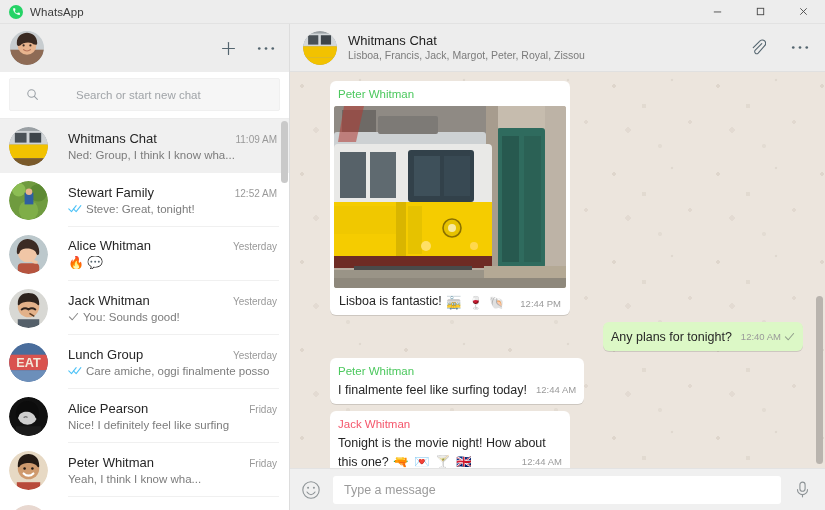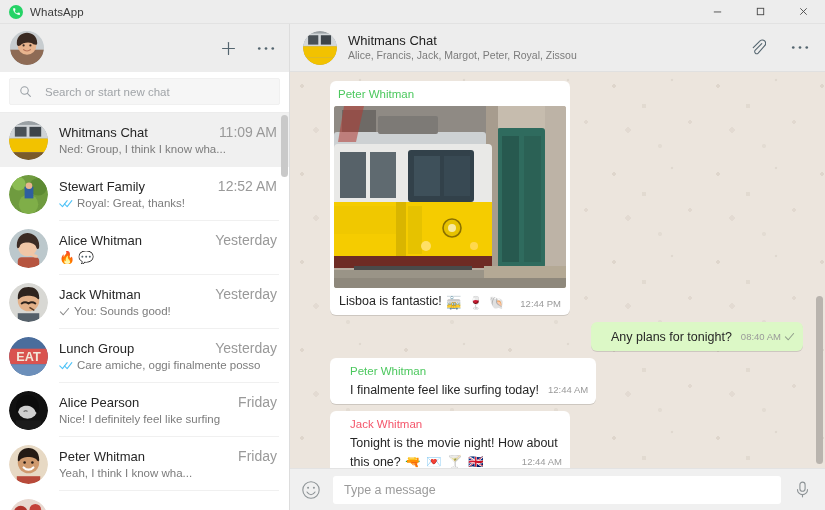--- a/index.html
+++ b/index.html
@@ -66,60 +66,61 @@
     color: #54656f;
   }
   .ico-btn { display: flex; align-items: center; justify-content: center; cursor: pointer; }
   .ico-btn svg { display: block; }
 
   .search-wrap {
     background: #fff; padding: 6px 9px 7px 9px;
     border-bottom: 1px solid #ececec;
   }
   .search-box {
-    height: 27px; background: #f6f6f6; border-radius: 2px;
-    display: flex; align-items: center; padding: 0 9px;
+    height: 33px; background: #f6f6f6; border-radius: 2px;
+    display: flex; align-items: center; padding: 0 16px;
     border: 1px solid #f0f0f0;
+    gap: 24px;
   }
   .search-box .s-ico { color: #9aa0a6; display: flex; margin-right: 13px; }
   .search-input {
     border: none; outline: none; background: transparent;
     font-family: "Liberation Sans", sans-serif;
     font-size: 11.5px; color: #4a4a4a; width: 100%;
   }
   .search-input::placeholder { color: #a0a4a8; }
 
   .chat-list {
     flex: 1; overflow: hidden; position: relative; background: #fff;
   }
   .chat-item {
     height: 54px; display: flex; align-items: center;
     padding: 0 10px 0 9px; cursor: pointer;
     position: relative; background: #fff;
   }
   .chat-item.active { background: #f0f0f0; }
   .chat-item .ci-avatar {
     width: 39px; height: 39px; border-radius: 50%;
-    overflow: hidden; flex-shrink: 0; margin-right: 11px;
+    overflow: hidden; flex-shrink: 0; margin-right: 20px;
   }
   .ci-avatar svg { width: 100%; height: 100%; display: block; }
   .ci-body {
     flex: 1; min-width: 0; height: 54px;
     display: flex; flex-direction: column; justify-content: center;
     border-bottom: 1px solid #f0f0f0;
     padding-right: 2px;
   }
   .chat-item:last-child .ci-body { border-bottom: none; }
   .ci-row1 { display: flex; align-items: baseline; }
   .ci-name {
     font-size: 13px; color: #262626; white-space: nowrap;
     overflow: hidden; text-overflow: ellipsis;
   }
   .ci-time {
-    margin-left: auto; font-size: 14px; color: #999; padding-left: 6px;
+    margin-left: auto; font-size: 10px; color: #999; padding-left: 6px;
     white-space: nowrap; flex-shrink: 0; text-align: right;
   }
   .ci-row2 { display: flex; align-items: center; margin-top: 3px; }
   .ci-tick { display: flex; margin-right: 4px; flex-shrink: 0; }
   .ci-msg {
     font-size: 11.5px; color: #7c7c7c; white-space: nowrap;
     overflow: hidden; text-overflow: ellipsis;
   }
   .ci-emoji { font-size: 13px; line-height: 1; }
 
@@ -180,21 +181,21 @@
 
   .row { display: flex; }
   .row.out { justify-content: flex-end; }
 
   .bubble {
     position: relative; background: #fff;
     border-radius: 6px; box-shadow: 0 1px 0.5px rgba(0,0,0,.13);
     max-width: 62%;
   }
   .bubble.out { background: #dcf8c6; }
-  .bubble.text { padding: 5px 8px 5px 20px; }
+  .bubble.text { padding: 5px 8px 5px 8px; }
 
   .sender { font-size: 11.5px; font-weight: normal; line-height: 1.45; }
   .sender.peter { color: #4cc85e; }
   .sender.jack  { color: #f4566b; }
 
   .bubble.photo { padding: 4px 4px 0 4px; width: 240px; max-width: 70%; }
   .bubble.photo .sender { padding: 1px 4px 3px 4px; }
   .photo-img {
     width: 232px; height: 182px; border-radius: 3px; overflow: hidden;
     display: block; background: #cbbfae;
@@ -381,21 +382,21 @@
               <span class="ci-name">Stewart Family</span>
               <span class="ci-time">12:52 AM</span>
             </div>
             <div class="ci-row2">
               <span class="ci-tick">
                 <svg width="14" height="9" viewBox="0 0 18 11" fill="none" stroke="#4fc3f7" stroke-width="1.4" stroke-linecap="round" stroke-linejoin="round">
                     <polyline points="1,6 4.5,9.5 10.5,1.8"></polyline>
                     <polyline points="7,6 10.5,9.5 16.5,1.8"></polyline>
                   </svg>
               </span>
-              <span class="ci-msg">Royal: Great, thanks!</span>
+              <span class="ci-msg">Steve: Great, tonight!</span>
             </div>
           </div>
         </div>
 
         <div class="chat-item">
           <div class="ci-avatar">
             <svg viewBox="0 0 40 40">
               <defs>
                   <clipPath id="c3">
                     <circle cx="20" cy="20" r="20"></circle>
@@ -595,21 +596,21 @@
               <rect y="3" width="40" height="15" fill="#d3d7da"></rect>
               <rect x="6" y="5" width="12" height="11" fill="#4a5157"></rect>
               <rect x="21" y="5" width="12" height="11" fill="#3d444a"></rect>
               <rect y="18" width="40" height="13" fill="#f2c200"></rect>
               <rect y="31" width="40" height="9" fill="#f2c200"></rect>
             </g>
           </svg>
         </div>
         <div class="ch-text">
           <div class="ch-title">Whitmans Chat</div>
-          <div class="ch-sub">Alice, Francis, Jack, Margot, Peter, Royal, Zissou</div>
+          <div class="ch-sub">Lisboa, Francis, Jack, Margot, Peter, Royal, Zissou</div>
         </div>
         <div class="ch-actions">
           <span class="ico-btn">
             <svg width="17" height="17" viewBox="0 0 20 20" fill="none" stroke="currentColor" stroke-width="1.3" stroke-linecap="round">
                 <path d="M15 5.5l-7.6 7.6a2.4 2.4 0 103.4 3.4L18 8.3a4 4 0 10-5.6-5.6L5 10.1"></path>
               </svg>
           </span>
           <span class="ico-btn">
             <svg width="18" height="5" viewBox="0 0 20 5" fill="currentColor">
                 <circle cx="2.5" cy="2.5" r="1.5"></circle>
@@ -670,21 +671,21 @@
                   <span>12:44 PM</span>
                 </span>
               </div>
             </div>
           </div>
 
           <div class="row out">
             <div class="bubble out text">
               <span class="mtext">Any plans for tonight?</span>
               <span class="meta">
-                <span>08:40 AM</span>
+                <span>12:40 AM</span>
                 <span>
                   <svg width="11" height="9" viewBox="0 0 12 11" fill="none" stroke="#92a08c" stroke-width="1.3" stroke-linecap="round" stroke-linejoin="round">
                       <polyline points="1,6 4.5,9.5 11,1.8"></polyline>
                     </svg>
                 </span>
               </span>
             </div>
           </div>
 
           <div class="row">

